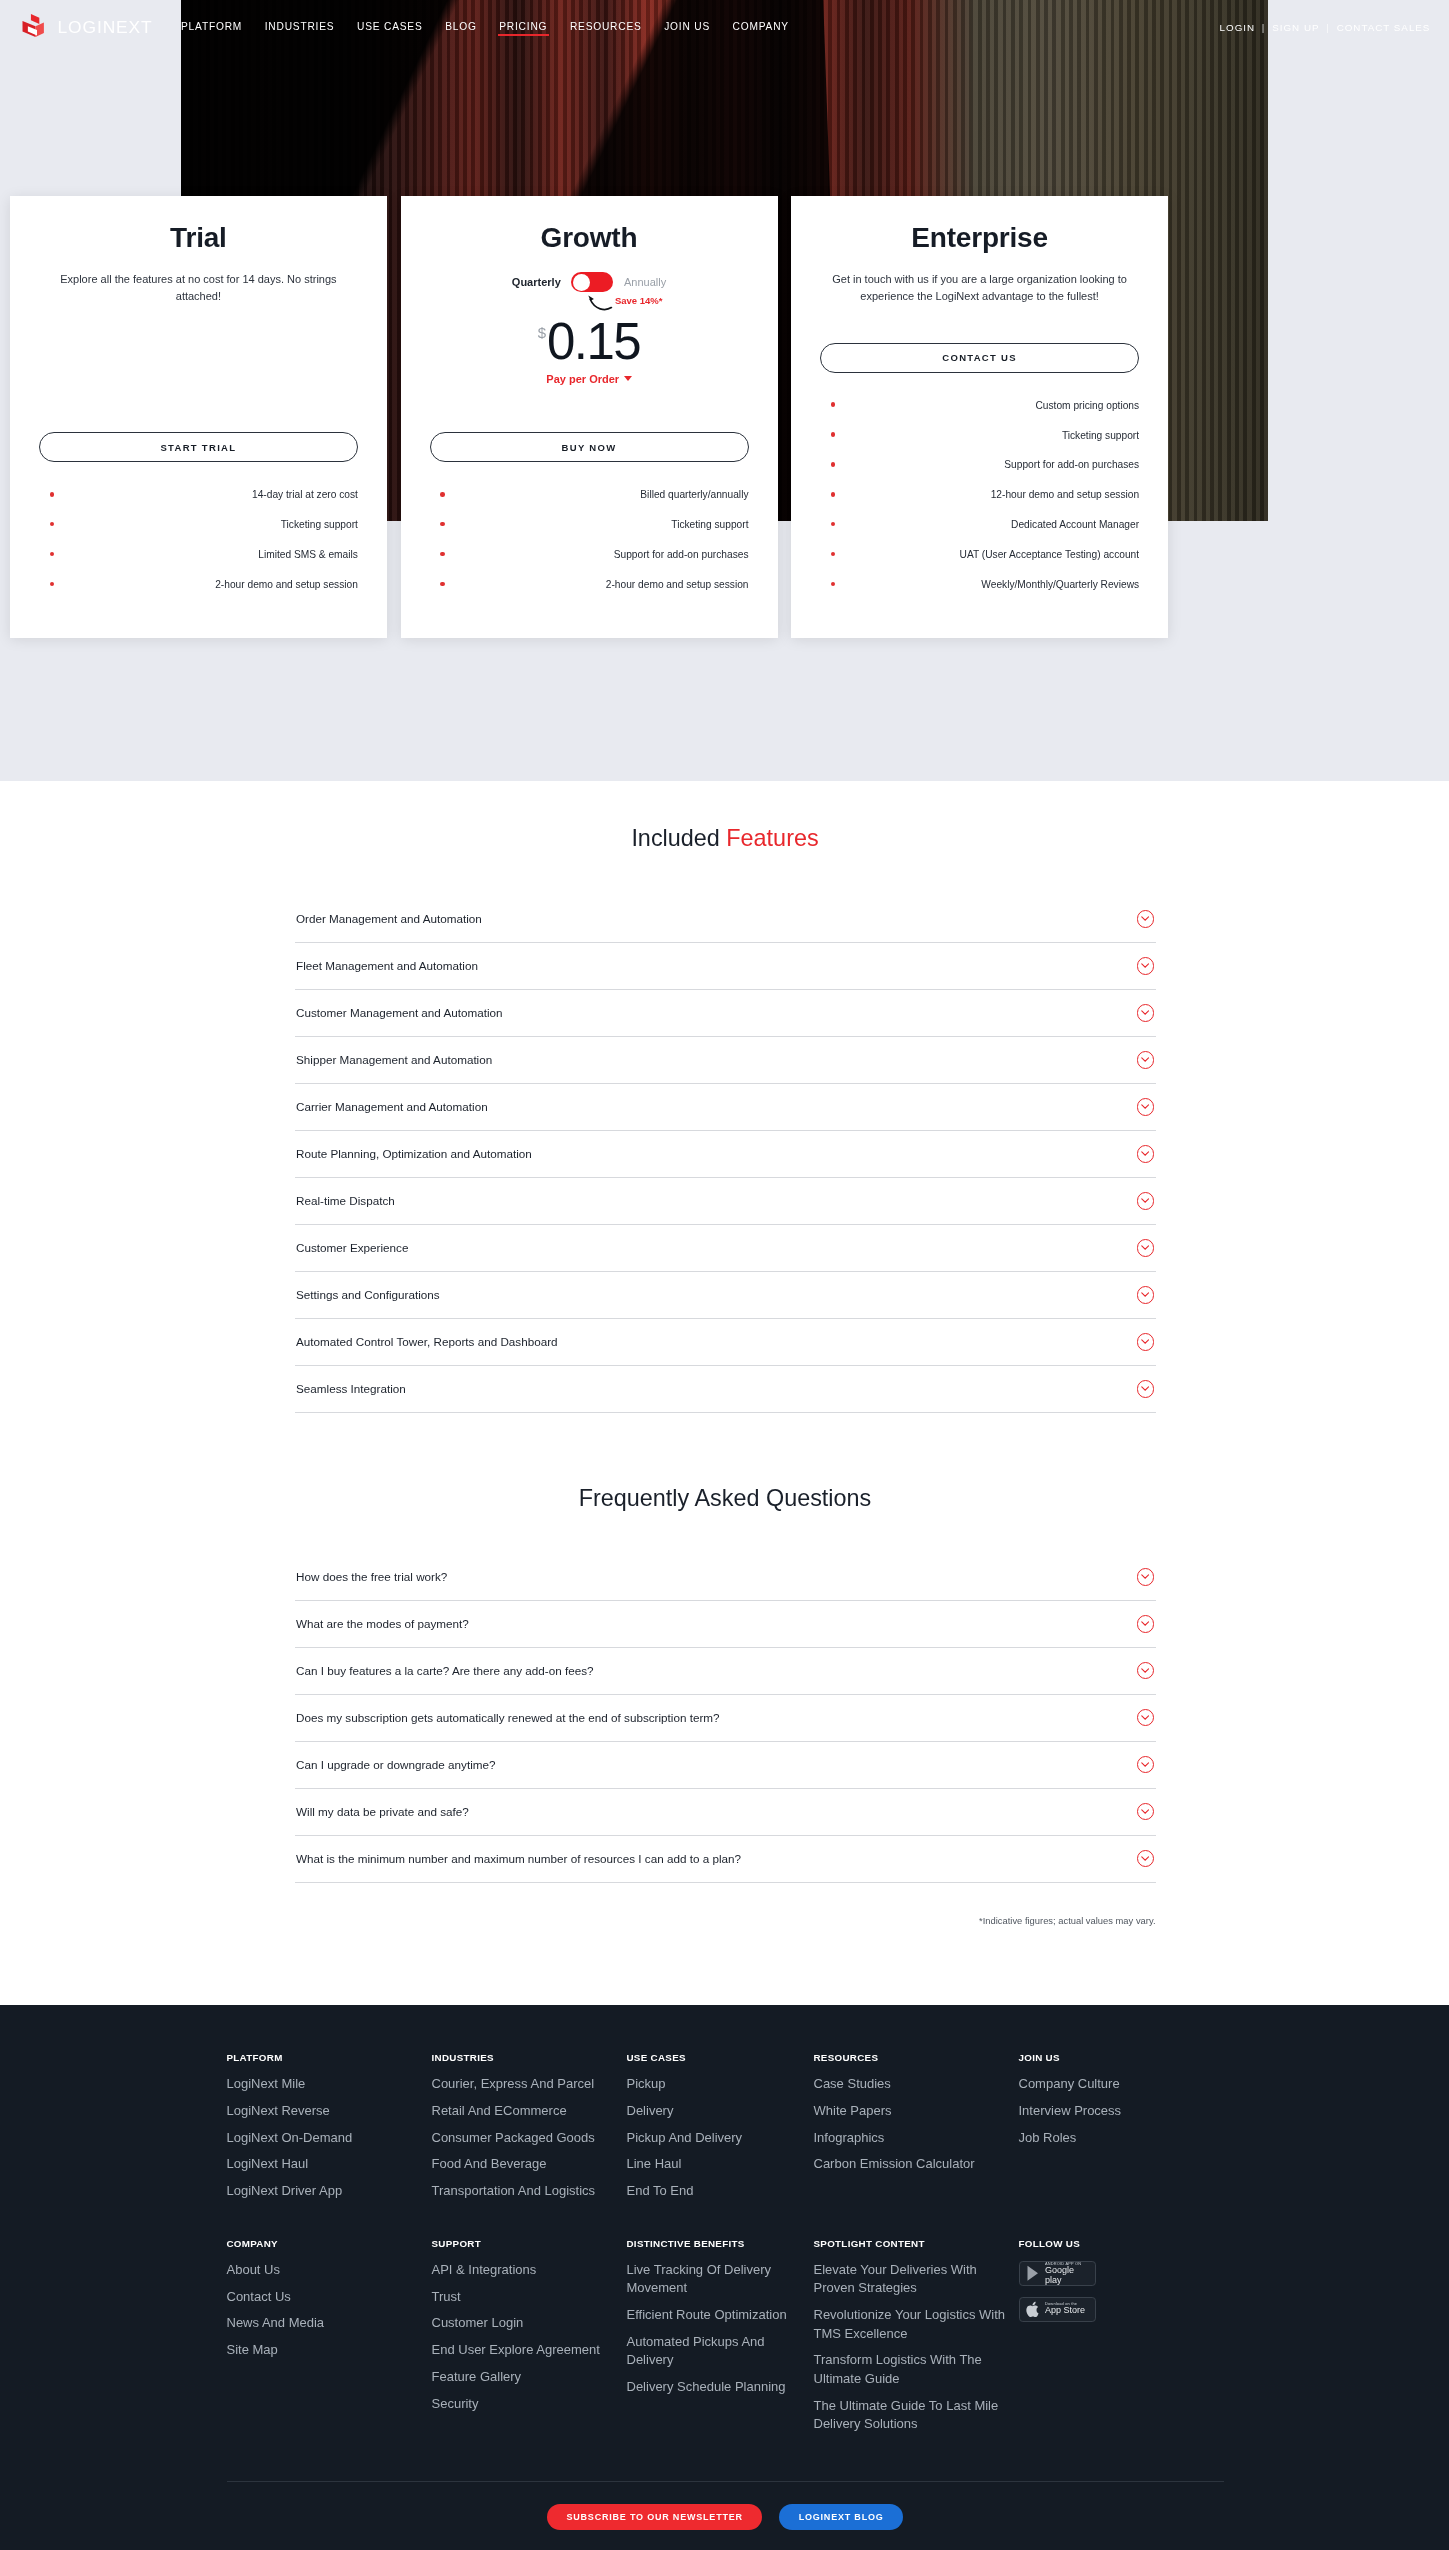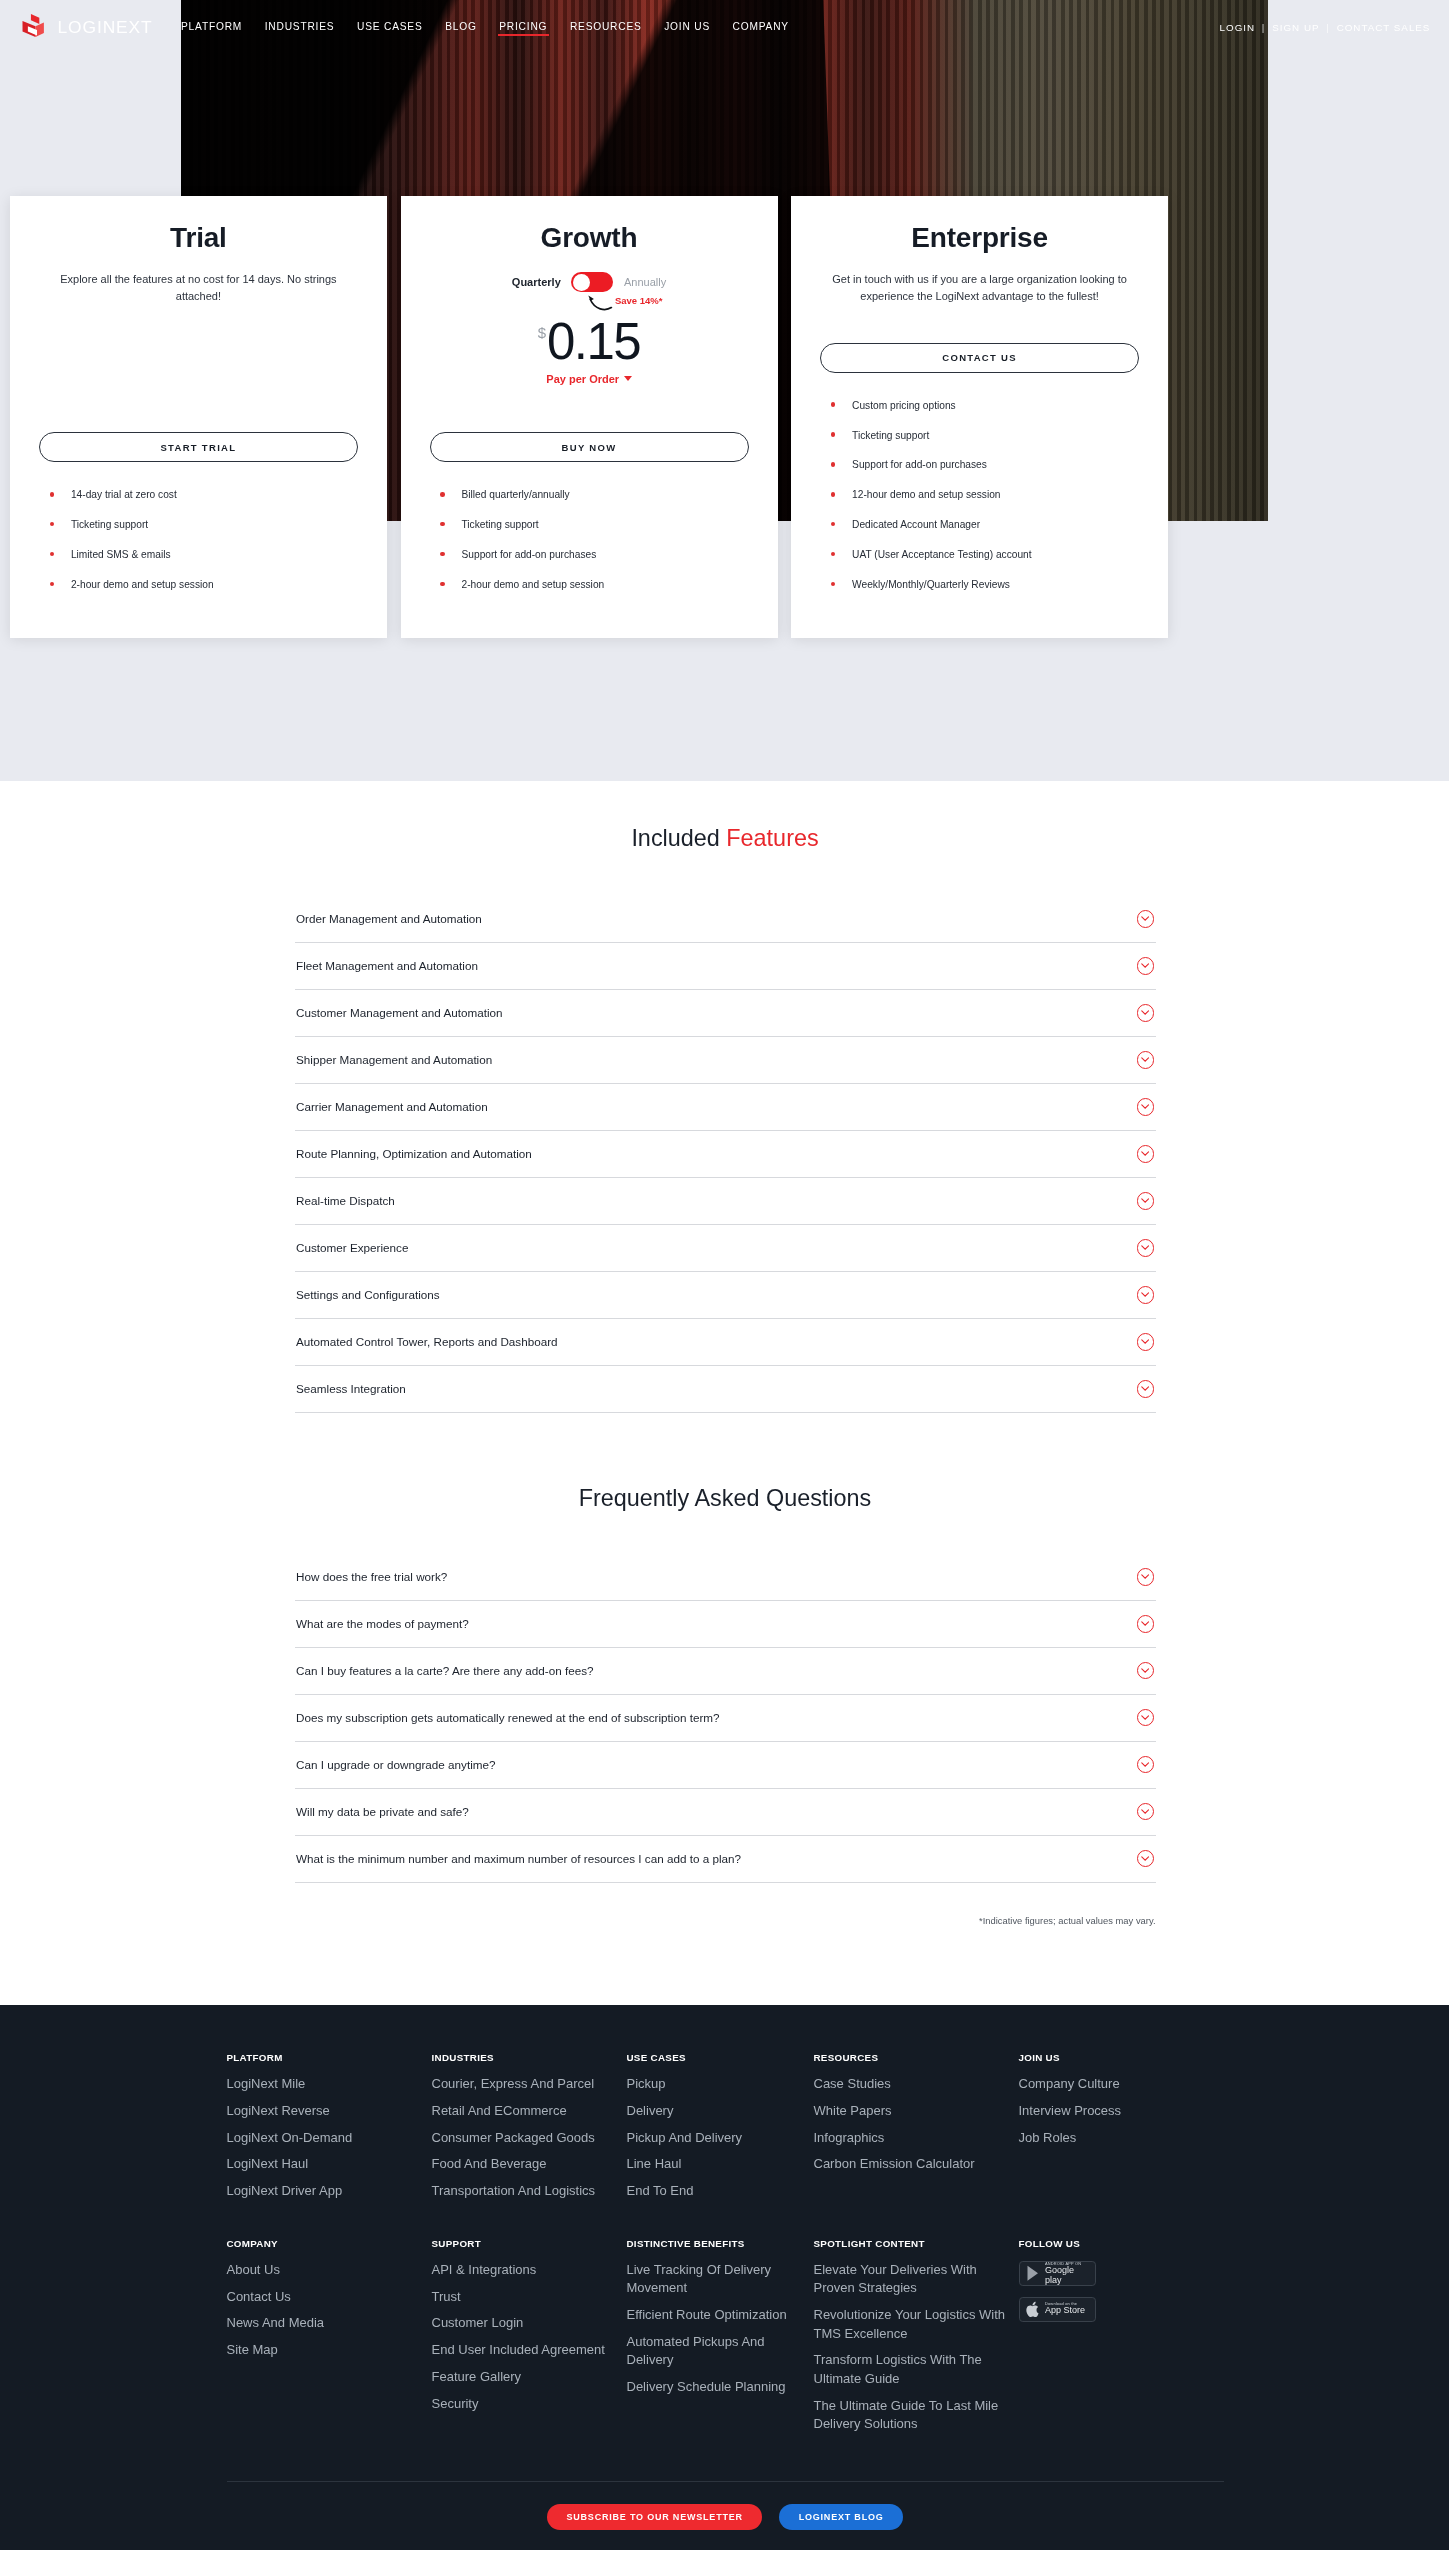--- a/index.html
+++ b/index.html
@@ -158,21 +158,21 @@
     display: block; width: 100%; height: 30px;
     border: 0.8px solid #2b323c; border-radius: 16px;
     background: transparent; color: #171d26;
     font-family: inherit; font-size: 9.5px; font-weight: 700;
     letter-spacing: 1.3px; cursor: pointer; margin-top: 4.5px;
   }
 
   .feature-list { margin-top: 26px; list-style: none; }
   .feature-list li {
     position: relative; padding-left: 32px; margin-bottom: 16.6px;
-    font-size: 10.2px; color: #262c36; line-height: 1.3;
+    font-size: 10.2px; color: #262c36; line-height: 1.3; text-align: right;
   }
   .feature-list li::before {
     content: ""; position: absolute; left: 10.6px; top: 3.8px;
     width: 4.5px; height: 4.5px; border-radius: 50%; background: #e03030;
   }
 
   
   .section-features { width: 1450px; background: #fff; padding: 0 0 7.5px; }
   .section-title {
     text-align: center; font-size: 23.4px; font-weight: 400;
@@ -587,21 +587,21 @@
           <li><a>Site Map</a></li>
         </ul>
       </div>
 
       <div class="fcol">
         <div class="fcol-head">SUPPORT</div>
         <ul>
           <li><a>API &amp; Integrations</a></li>
           <li><a>Trust</a></li>
           <li><a>Customer Login</a></li>
-          <li><a>End User Included Agreement</a></li>
+          <li><a>End User Explore Agreement</a></li>
           <li><a>Feature Gallery</a></li>
           <li><a>Security</a></li>
         </ul>
       </div>
 
       <div class="fcol">
         <div class="fcol-head">DISTINCTIVE BENEFITS</div>
         <ul>
           <li><a>Live Tracking Of Delivery Movement</a></li>
           <li><a>Efficient Route Optimization</a></li>

